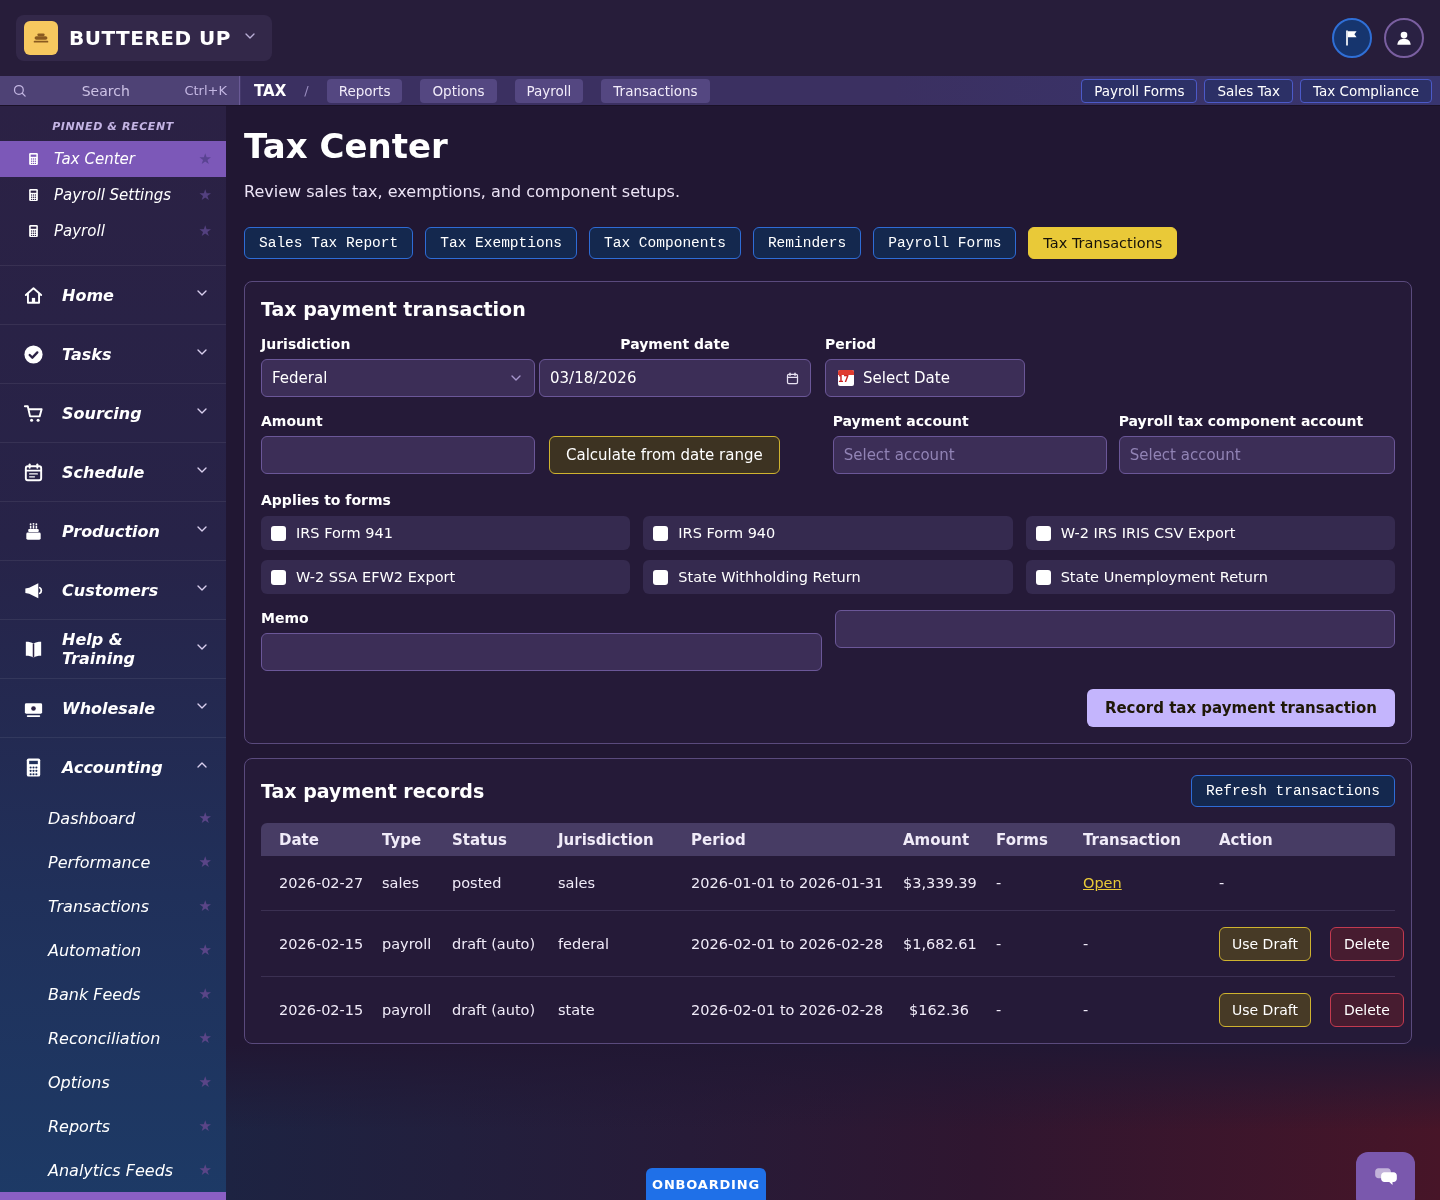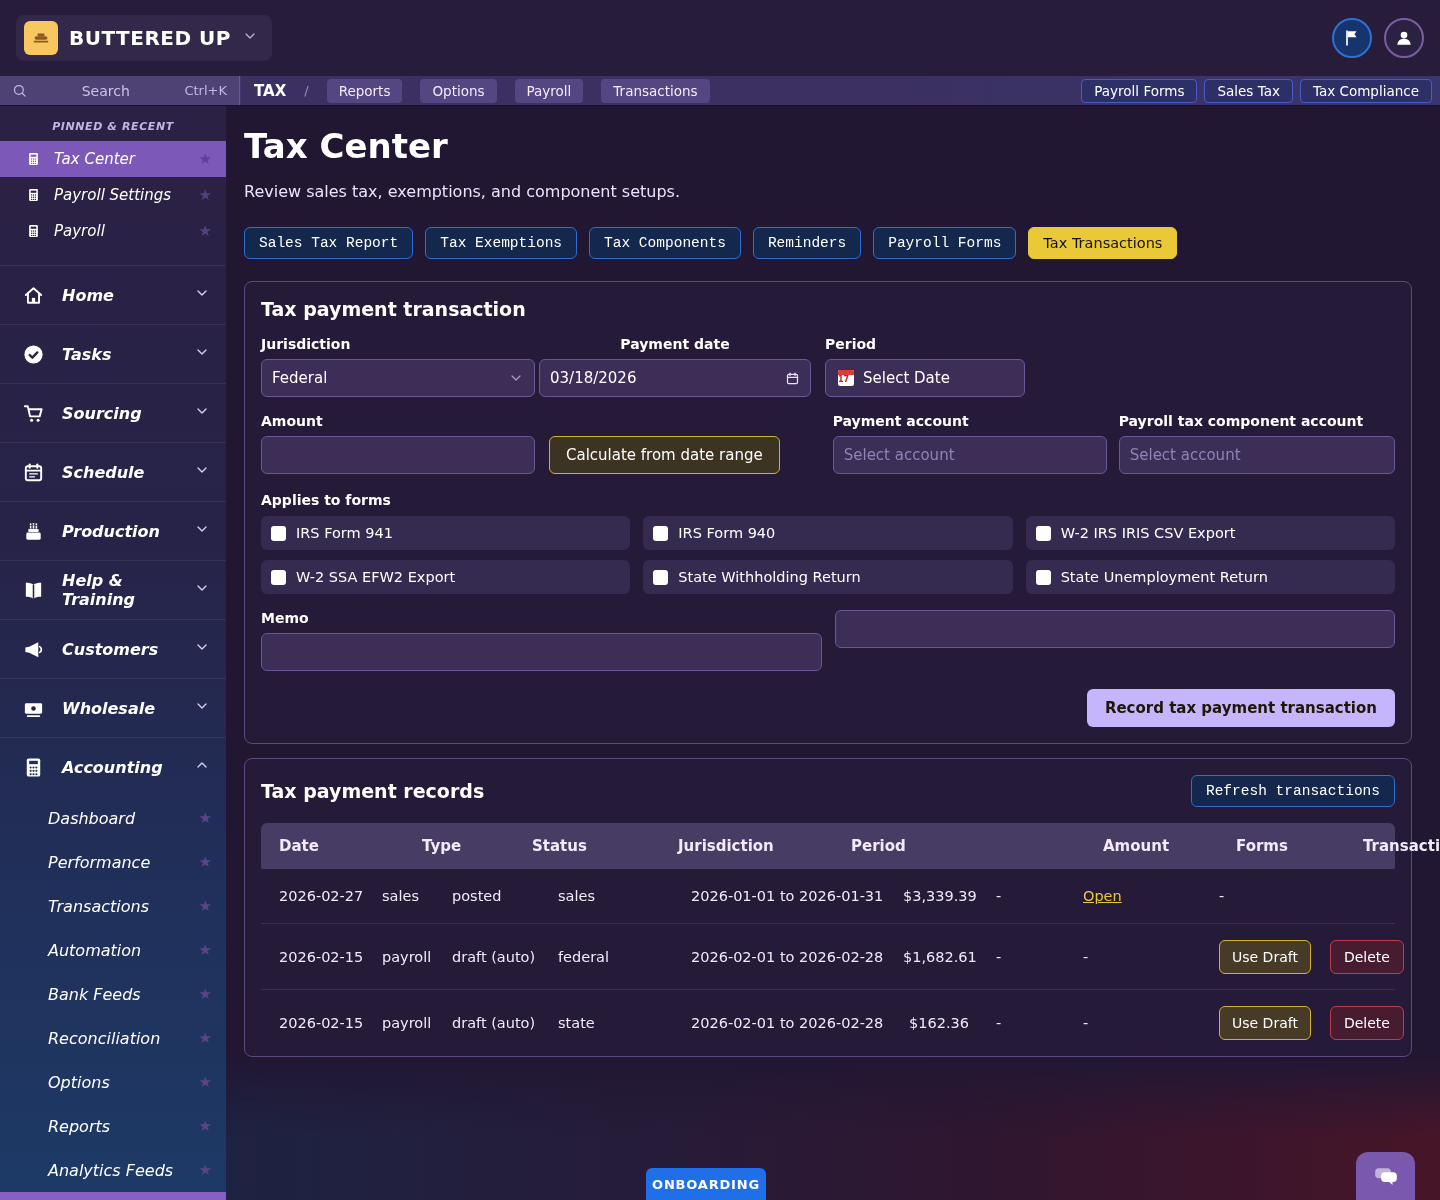--- a/index.html
+++ b/index.html
@@ -86,21 +86,21 @@
   .check-card{background:#352a4f;border-radius:6px;height:34px;display:flex;align-items:center;gap:10px;padding:0 10px;font-size:14.5px;color:#fff;}
   .cb{width:15px;height:15px;background:#fff;border-radius:3px;flex:none;cursor:pointer;}
   .memo-grid{display:grid;grid-template-columns:561px 1fr;gap:13px;margin-top:16px;}
   .submit-row{display:flex;justify-content:flex-end;margin-top:18px;}
   .btn-record{background:#c4b5fd;border:none;border-radius:6px;color:#1f1808;font-size:15px;font-weight:600;padding:10px 18px;cursor:pointer;font-family:inherit;}
 
   
   .rec-head{display:flex;align-items:center;justify-content:space-between;}
   .tbl{margin-top:16px;}
   .trow{display:grid;grid-template-columns:103px 70px 106px 133px 212px 66px 110px 136px 1fr;align-items:center;padding:0 18px;box-sizing:border-box;font-size:14.5px;color:#f0ebf8;}
-  .thead{background:#473c64;border-radius:6px 6px 0 0;height:46px;font-weight:700;font-size:15px;gap:40px;}
+  .thead{background:#473c64;border-radius:6px 6px 0 0;height:33px;font-weight:700;font-size:15px;}
   .tr1{height:55px;border-bottom:1px solid #3b3052;}
   .tr2{height:66px;border-bottom:1px solid #3b3052;}
   .tr3{height:66px;}
   .c-amt{text-align:right;}
   .c-forms{padding-left:27px;}
   .c-trans,.c-action{padding-left:4px;}
   .open-link{color:#e9c938;text-decoration:underline;cursor:pointer;}
   .act-btns{display:flex;gap:19px;}
   .btn-draft{background:#473a26;border:1.5px solid #cfb32f;border-radius:6px;color:#fff;font-size:14px;padding:8px 12px;cursor:pointer;font-family:inherit;white-space:nowrap;}
   .btn-delete{background:#471c30;border:1.5px solid #c23a50;border-radius:6px;color:#fff;font-size:14px;padding:8px 13px;cursor:pointer;font-family:inherit;}
@@ -307,37 +307,37 @@
               </svg>
             </span>
           <span class="nav-lab">Production</span>
           <span class="nav-chev"><svg viewBox="0 0 24 24" class="stroke-ic">
                 <polyline points="6 9 12 15 18 9"></polyline>
               </svg></span>
         </div>
         <div class="nav-item">
           <span class="nav-ic">
               <svg viewBox="0 0 24 24">
+                <path d="M3.5 10v4.5l4 1 9.5 4.5V4.5L7.5 9l-4 1z" fill="#fff"></path>
+                <path d="M18.5 9a3.5 3.5 0 0 1 0 6" fill="none" stroke="#fff" stroke-width="1.8" stroke-linecap="round"></path>
+              </svg>
+            </span>
+          <span class="nav-lab">Customers</span>
+          <span class="nav-chev"><svg viewBox="0 0 24 24" class="stroke-ic">
+                <polyline points="6 9 12 15 18 9"></polyline>
+              </svg></span>
+        </div>
+        <div class="nav-item">
+          <span class="nav-ic">
+              <svg viewBox="0 0 24 24">
                 <path d="M12 6C10 4.6 7.5 4 4 4v14.5c3.5 0 6 .6 8 2 2-1.4 4.5-2 8-2V4c-3.5 0-6 .6-8 2z" fill="#fff"></path>
                 <line x1="12" y1="6" x2="12" y2="20.5" stroke="#2b2144" stroke-width="1.6"></line>
               </svg>
             </span>
           <span class="nav-lab">Help &amp; Training</span>
-          <span class="nav-chev"><svg viewBox="0 0 24 24" class="stroke-ic">
-                <polyline points="6 9 12 15 18 9"></polyline>
-              </svg></span>
-        </div>
-        <div class="nav-item">
-          <span class="nav-ic">
-              <svg viewBox="0 0 24 24">
-                <path d="M3.5 10v4.5l4 1 9.5 4.5V4.5L7.5 9l-4 1z" fill="#fff"></path>
-                <path d="M18.5 9a3.5 3.5 0 0 1 0 6" fill="none" stroke="#fff" stroke-width="1.8" stroke-linecap="round"></path>
-              </svg>
-            </span>
-          <span class="nav-lab">Customers</span>
           <span class="nav-chev"><svg viewBox="0 0 24 24" class="stroke-ic">
                 <polyline points="6 9 12 15 18 9"></polyline>
               </svg></span>
         </div>
         <div class="nav-item">
           <span class="nav-ic">
               <svg viewBox="0 0 24 24">
                 <rect x="3" y="6.5" width="18" height="11" rx="1.5" fill="#fff"></rect>
                 <circle cx="12" cy="12" r="2.4" fill="#2b2144"></circle>
                 <rect x="5" y="19" width="14" height="1.8" rx=".9" fill="#fff"></rect>

